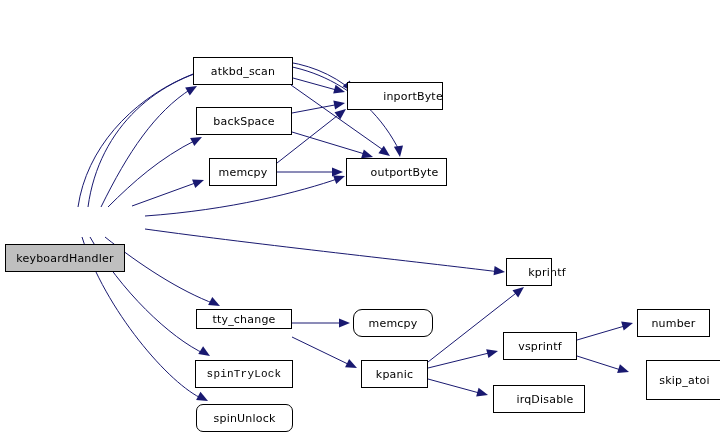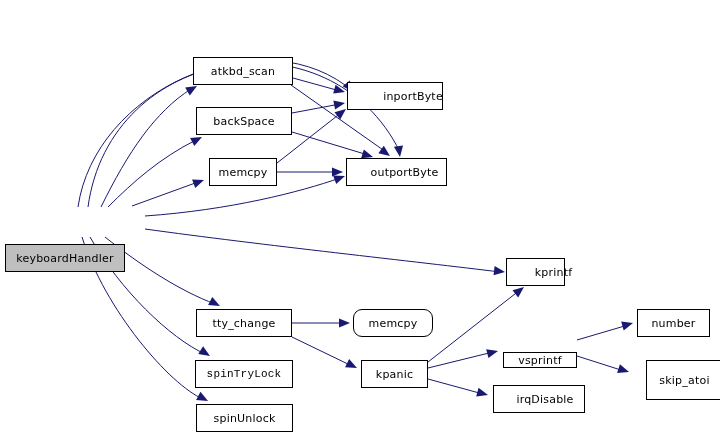--- a/index.html
+++ b/index.html
@@ -115,39 +115,39 @@
       </div>
       <div class="gnode" style="left: 209px; top: 158px; width: 68px; height: 28px;">
         <span class="label">memcpy</span>
       </div>
       <div class="gnode" style="left: 347px; top: 82px; width: 96px; height: 28px; padding-left: 36px;">
         <span class="label">inportByte</span>
       </div>
       <div class="gnode" style="left: 346px; top: 158px; width: 101px; height: 28px; padding-left: 16px;">
         <span class="label">outportByte</span>
       </div>
-      <div class="gnode" style="left: 196px; top: 309px; width: 96px; height: 28px;">
+      <div class="gnode" style="left: 196px; top: 309px; width: 96px; height: 20px;">
         <span class="label">tty_change</span>
       </div>
       <div class="gnode" style="left: 353px; top: 309px; width: 80px; height: 28px; border-radius: 9px;">
         <span class="label">memcpy</span>
       </div>
       <div class="gnode" style="left: 195px; top: 360px; width: 98px; height: 28px; font-family: Liberation Mono, monospace;">
         <span class="label">spinTryLock</span>
       </div>
-      <div class="gnode" style="left: 196px; top: 404px; width: 97px; height: 28px;">
+      <div class="gnode" style="left: 196px; top: 404px; width: 97px; height: 28px; border-radius: 7px;">
         <span class="label">spinUnlock</span>
       </div>
       <div class="gnode" style="left: 361px; top: 360px; width: 67px; height: 28px;">
         <span class="label">kpanic</span>
       </div>
-      <div class="gnode" style="left: 506px; top: 258px; width: 59px; height: 28px; padding-left: 36px;">
+      <div class="gnode" style="left: 506px; top: 258px; width: 46px; height: 28px; padding-left: 36px;">
         <span class="label">kprintf</span>
       </div>
-      <div class="gnode" style="left: 503px; top: 352px; width: 74px; height: 16px;">
+      <div class="gnode" style="left: 503px; top: 332px; width: 74px; height: 28px;">
         <span class="label">vsprintf</span>
       </div>
       <div class="gnode" style="left: 493px; top: 385px; width: 92px; height: 28px; padding-left: 12px;">
         <span class="label">irqDisable</span>
       </div>
       <div class="gnode" style="left: 637px; top: 309px; width: 73px; height: 28px;">
         <span class="label">number</span>
       </div>
       <div class="gnode" style="left: 646px; top: 360px; width: 77px; height: 40px;">
         <span class="label">skip_atoi</span>

